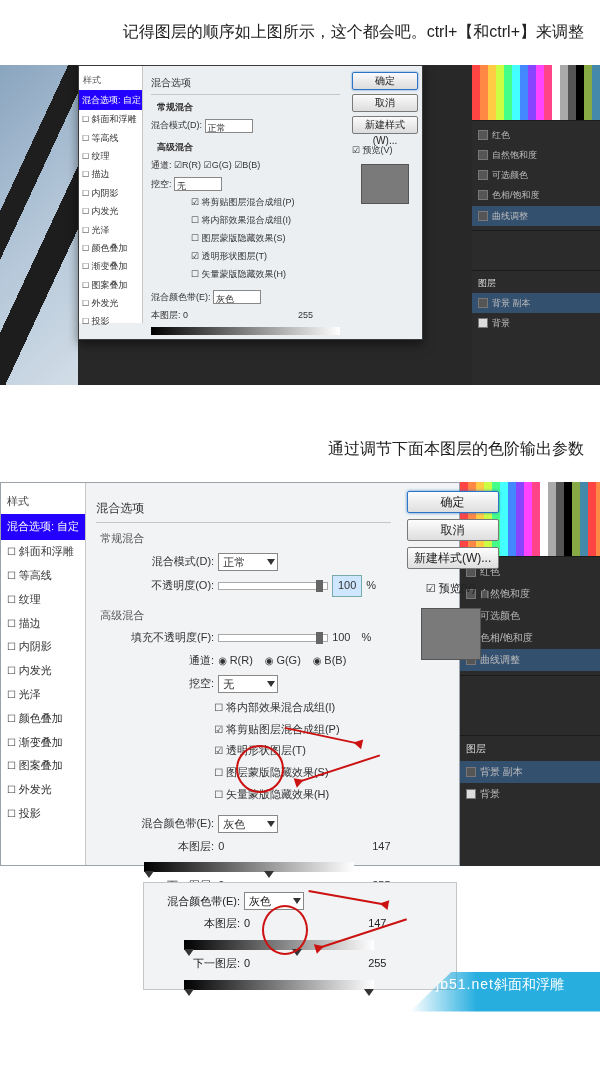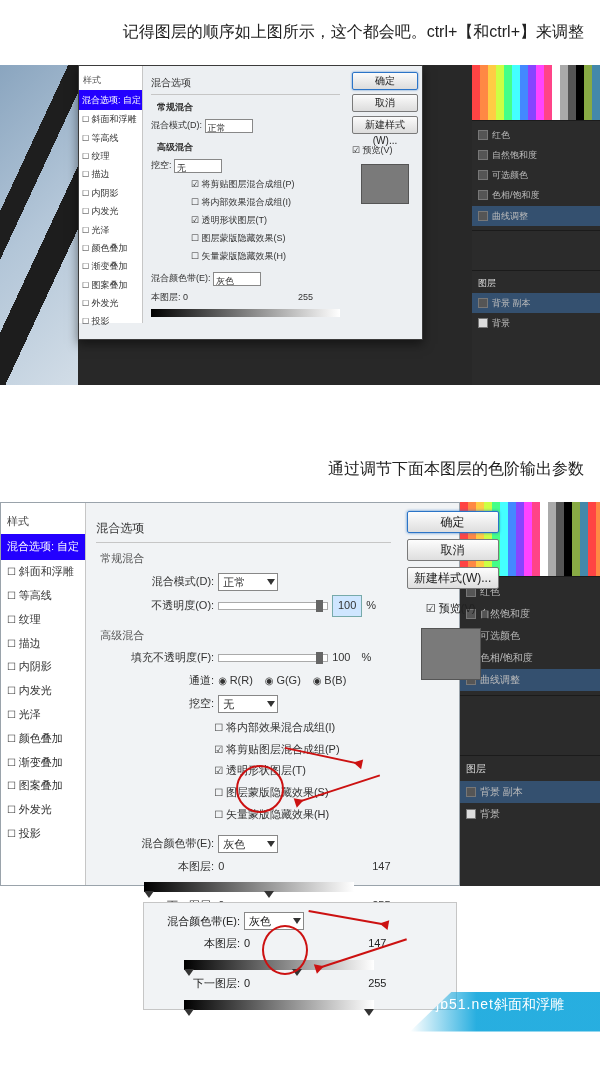--- a/index.html
+++ b/index.html
@@ -174,25 +174,26 @@
         <div class="ls-item ls-chk">外发光</div>
         <div class="ls-item ls-chk">投影</div>
       </div>
 
       <div class="ls-center1">
         <div class="sec-h">混合选项</div>
         <div class="row-s" style="padding-left:6px"><b>常规混合</b></div>
         <div class="row-s"><span>混合模式(D):</span> <span class="drop">正常</span></div>
 
         <div class="row-s" style="padding-left:6px; margin-top:6px;"><b>高级混合</b></div>
+        <div class="row-s"><span>通道:</span> ☑<span>R(R)</span> ☑<span>G(G)</span> ☑<span>B(B)</span></div>
         <div class="row-s"><span>挖空:</span> <span class="drop">无</span></div>
         <div class="row-s" style="padding-left:40px">☑ <span>将剪贴图层混合成组(P)</span></div>
         <div class="row-s" style="padding-left:40px">☐ <span>将内部效果混合成组(I)</span></div>
+        <div class="row-s" style="padding-left:40px">☐ <span>图层蒙版隐藏效果(S)</span></div>
         <div class="row-s" style="padding-left:40px">☑ <span>透明形状图层(T)</span></div>
-        <div class="row-s" style="padding-left:40px">☐ <span>图层蒙版隐藏效果(S)</span></div>
         <div class="row-s" style="padding-left:40px">☐ <span>矢量蒙版隐藏效果(H)</span></div>
 
         <div class="row-s" style="margin-top:6px;"><span>混合颜色带(E):</span> <span class="drop">灰色</span></div>
         <div class="row-s"><span>本图层:</span> <span>0</span><span style="display:inline-block;width:110px"></span><span>255</span></div>
         <div class="blend-lane"></div>
 
       </div>
 
       <div class="ls-right1">
         <div class="btn-s btn-blue">确定</div>
@@ -237,21 +238,21 @@
         </div>
       <div class="panel-row">
           <span class="panel-ico" style="background:#ddd"></span>
           <span>背景</span>
         </div>
     </div>
   </div>
 </div>
 
 <div class="article">
-  <p class="para" style="margin-top:60px">通过调节下面本图层的色阶输出参数</p>
+  <p class="para" style="margin-top:40px">通过调节下面本图层的色阶输出参数</p>
 </div>
 
 <div class="ps-shot2">
   <div class="ls-dialog2">
     <div class="ls-left2">
       <div class="hdr">样式</div>
       <div class="sel">混合选项: 自定</div>
       <div class="itm">斜面和浮雕</div>
       <div class="itm">等高线</div>
       <div class="itm">纹理</div>

